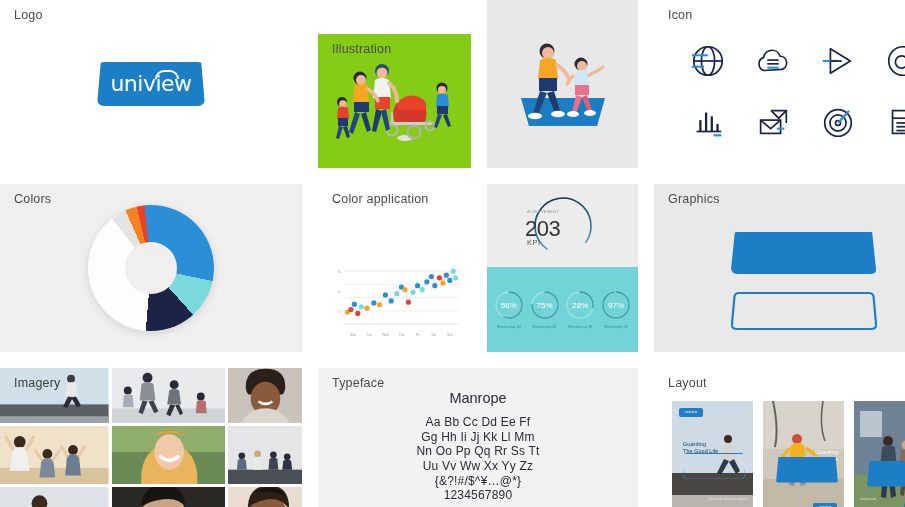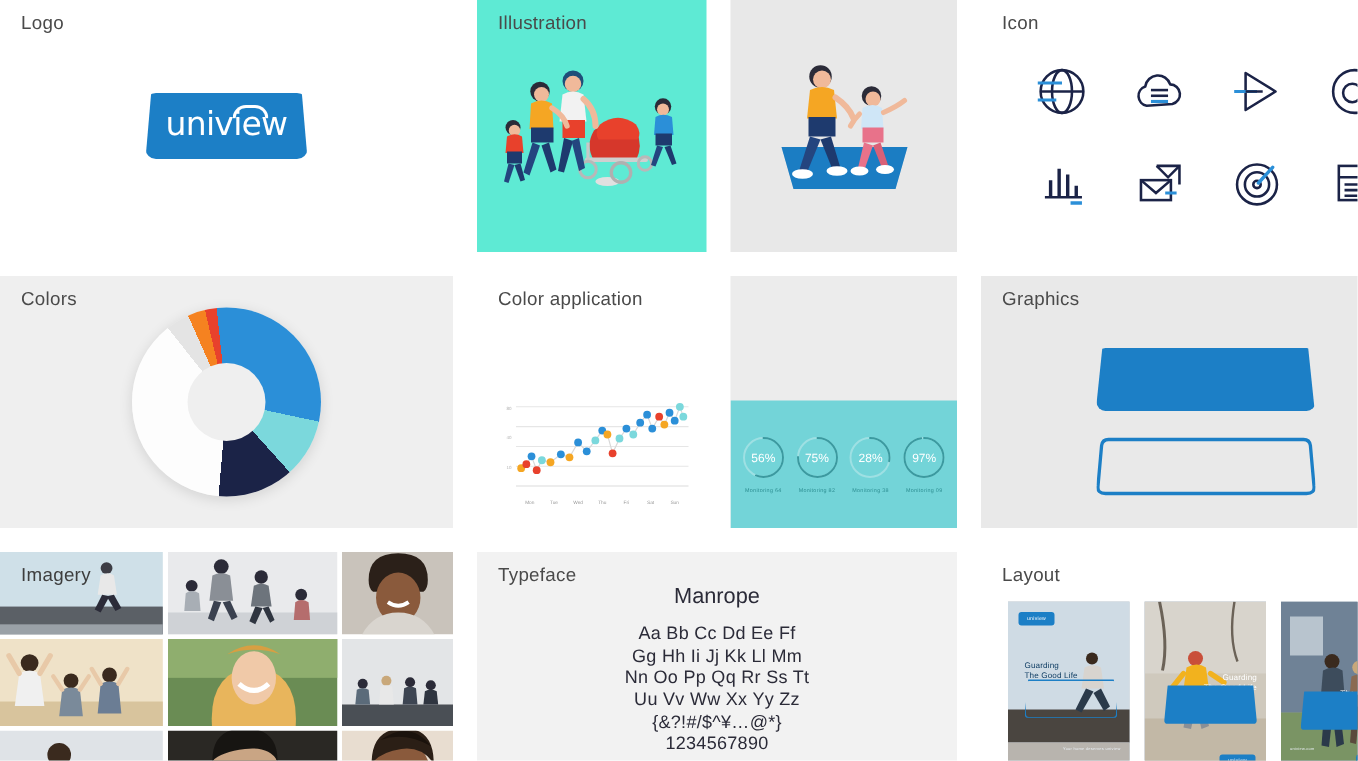--- a/index.html
+++ b/index.html
@@ -43,21 +43,21 @@
     font-family:"DejaVu Sans", sans-serif;
     padding-bottom:1px;
   }
   .logo-arc {
     position:absolute; left:58px; top:8px; width:24px; height:9px;
     border:2px solid #fff; border-bottom:none;
     border-radius: 14px 14px 0 0;
   }
 
   
-  .p-illus-a { grid-column: 2 / 3; grid-row: 1; background:#5eead4; }
+  .p-illus-a { grid-column: 2 / 3; grid-row: 1; background:#84cc16;margin-top:34px; }
   .p-illus-b { grid-column: 3 / 4; grid-row: 1; background:#e8e8e8; }
   .illus-stage { position:absolute; inset:0; display:flex; align-items:center; justify-content:center; }
 
   
   .p-icon { grid-column: 4 / 5; grid-row: 1; background:#ffffff; }
   .icon-grid {
     position:absolute; left:22px; top:30px; right:18px; bottom:16px;
     display:grid; grid-template-columns: repeat(4, 1fr); grid-template-rows: repeat(2, 1fr);
     align-items:center; justify-items:center;
   }
@@ -385,20 +385,37 @@
           <circle cx="112.89999999999999" cy="29.08" r="2.6" fill="#F5A623"></circle>
           <circle cx="116.35000000000001" cy="21.160000000000004" r="2.6" fill="#2B8FD8"></circle>
           <circle cx="119.80000000000001" cy="26.439999999999998" r="2.6" fill="#2B8FD8"></circle>
           <circle cx="123.25" cy="17.199999999999996" r="2.6" fill="#7BD8DC"></circle>
           <circle cx="125.55" cy="23.800000000000004" r="2.6" fill="#7BD8DC"></circle>
         </svg>
     </div>
   </section>
 
   <section class="panel p-kpi">
+    <div class="kpi-top">
+      <div class="kpi-gauge">
+        <svg width="72" height="72" viewBox="0 0 72 72">
+          <defs>
+            <linearGradient id="kpiGrad" x1="0" y1="1" x2="1" y2="0">
+              <stop offset="0%" stop-color="#0d1b2a"></stop>
+              <stop offset="60%" stop-color="#2b7fa8"></stop>
+              <stop offset="100%" stop-color="#8ad6d8"></stop>
+            </linearGradient>
+          </defs>
+          <circle cx="36" cy="36" r="28" fill="none" stroke="url(#kpiGrad)" stroke-width="1.6" stroke-linecap="round" stroke-dasharray="132 44" transform="rotate(125 36 36)"></circle>
+        </svg>
+      </div>
+      <div class="kpi-micro">ACHIEVEMENT</div>
+      <div class="kpi-value">203</div>
+      <div class="kpi-unit">KPI</div>
+    </div>
     <div class="kpi-bottom"></div>
     <div class="mini-gauges" id="mini-gauges">
         <div class="mini-g">
       <div class="mini-ring">
         <svg width="30" height="30" viewBox="0 0 30 30">
           <circle cx="15" cy="15" r="13" fill="none" stroke="#9ee0e3" stroke-width="1.3"></circle>
           <circle cx="15" cy="15" r="13" fill="none" stroke="#3b9aa0" stroke-width="1.3" stroke-dasharray="45.7415890362674 35.93981995706723" transform="rotate(-90 15 15)" stroke-linecap="round"></circle>
         </svg>
         <div class="mini-val">56%</div>
       </div>

